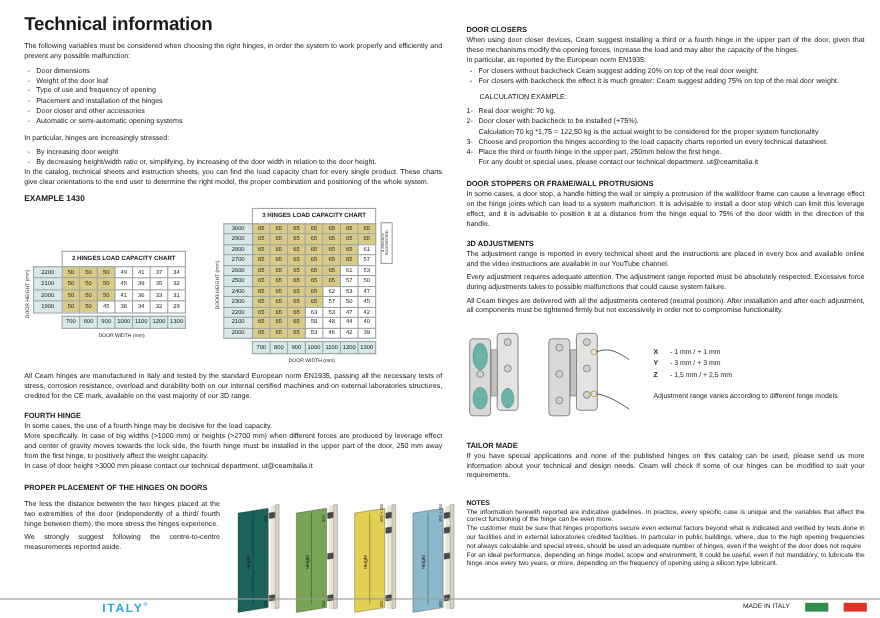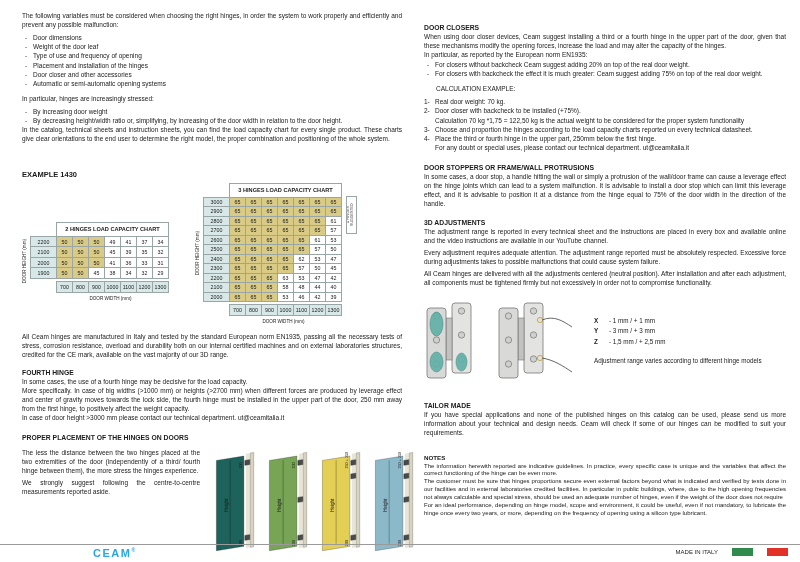--- a/index.html
+++ b/index.html
@@ -61,39 +61,40 @@
   .made-in{position:absolute;right:12px;top:548px;display:flex;align-items:center;gap:14px;}
   .made-in .txt{font-size:6px;color:#222;}
   .flag{width:21px;height:8px;display:inline-block;}
 </style>
 </head>
 <body>
 
 <div class="page">
 
   <div class="col-left">
+    <div class="h1">Technical information</div>
 
     <div class="p">The following variables must be considered when choosing the right hinges, in order the system to work properly and efficiently and prevent any possible malfunction:</div>
     <div class="dash-list">
         <div>Door dimensions</div>
         <div>Weight of the door leaf</div>
         <div>Type of use and frequency of opening</div>
         <div>Placement and installation of the hinges</div>
         <div>Door closer and other accessories</div>
         <div>Automatic or semi-automatic opening systems</div>
       </div>
 
     <div class="p" style="margin-top:7px">In particular, hinges are increasingly stressed:</div>
     <div class="dash-list">
         <div>By increasing door weight</div>
         <div>By decreasing height/width ratio or, simplifying, by increasing of the door width in relation to the door height.</div>
       </div>
     <div class="p">In the catalog, technical sheets and instruction sheets, you can find the load capacity chart for every single product. These charts give clear orientations to the end user to determine the right model, the proper combination and positioning of the whole system.</div>
 
-    <div class="h2" style="font-size:7.5px;margin-top:26px">EXAMPLE 1430</div>
+    <div class="h2" style="font-size:7.5px;margin-top:5px">EXAMPLE 1430</div>
 
     <div class="charts-row">
       <div class="chart-block chart-2h">
           <div class="vlabel">DOOR HEIGHT (mm)</div>
           <div class="chart-inner">
             <table class="cap-table">
               <tbody>
                 <tr>
                   <td class="sp"></td>
                   <td class="ttl" colspan="7">2 HINGES LOAD CAPACITY CHART</td>
@@ -483,19 +484,19 @@
       <div class="h2" style="margin-top:16px;font-size:6.2px">NOTES</div>
       <div class="notes-list">
           <div>The information herewith reported are indicative guidelines. In practice, every specific case is unique and the variables that affect the correct functioning of the hinge can be even more.</div>
           <div>The customer must be sure that hinges proportions secure even external factors beyond what is indicated and verified by tests done in our facilities and in external laboratories credited facilities. In particular in public buildings, where, due to the high opening frequencies not always calculable and special stress, should be used an adequate number of hinges, even if the weight of the door does not require</div>
           <div>For an ideal performance, depending on hinge model, scope and environment, it could be useful, even if not mandatory, to lubricate the hinge once every two years, or more, depending on the frequency of opening using a silicon type lubricant.</div>
         </div>
     </div>
   </div>
 
   <div class="footer-rule"></div>
-  <div class="logo"><span>CEAM</span><sup>®</sup></div>
+  <div class="logo"><span>ITALY</span><sup>®</sup></div>
   <div class="made-in">
     <span class="txt">MADE IN ITALY</span>
     <span class="flag" style="background:#2f8a4c"></span>
     <span class="flag" style="background:#e23227"></span>
   </div>
 </div>
 
 </body></html>

